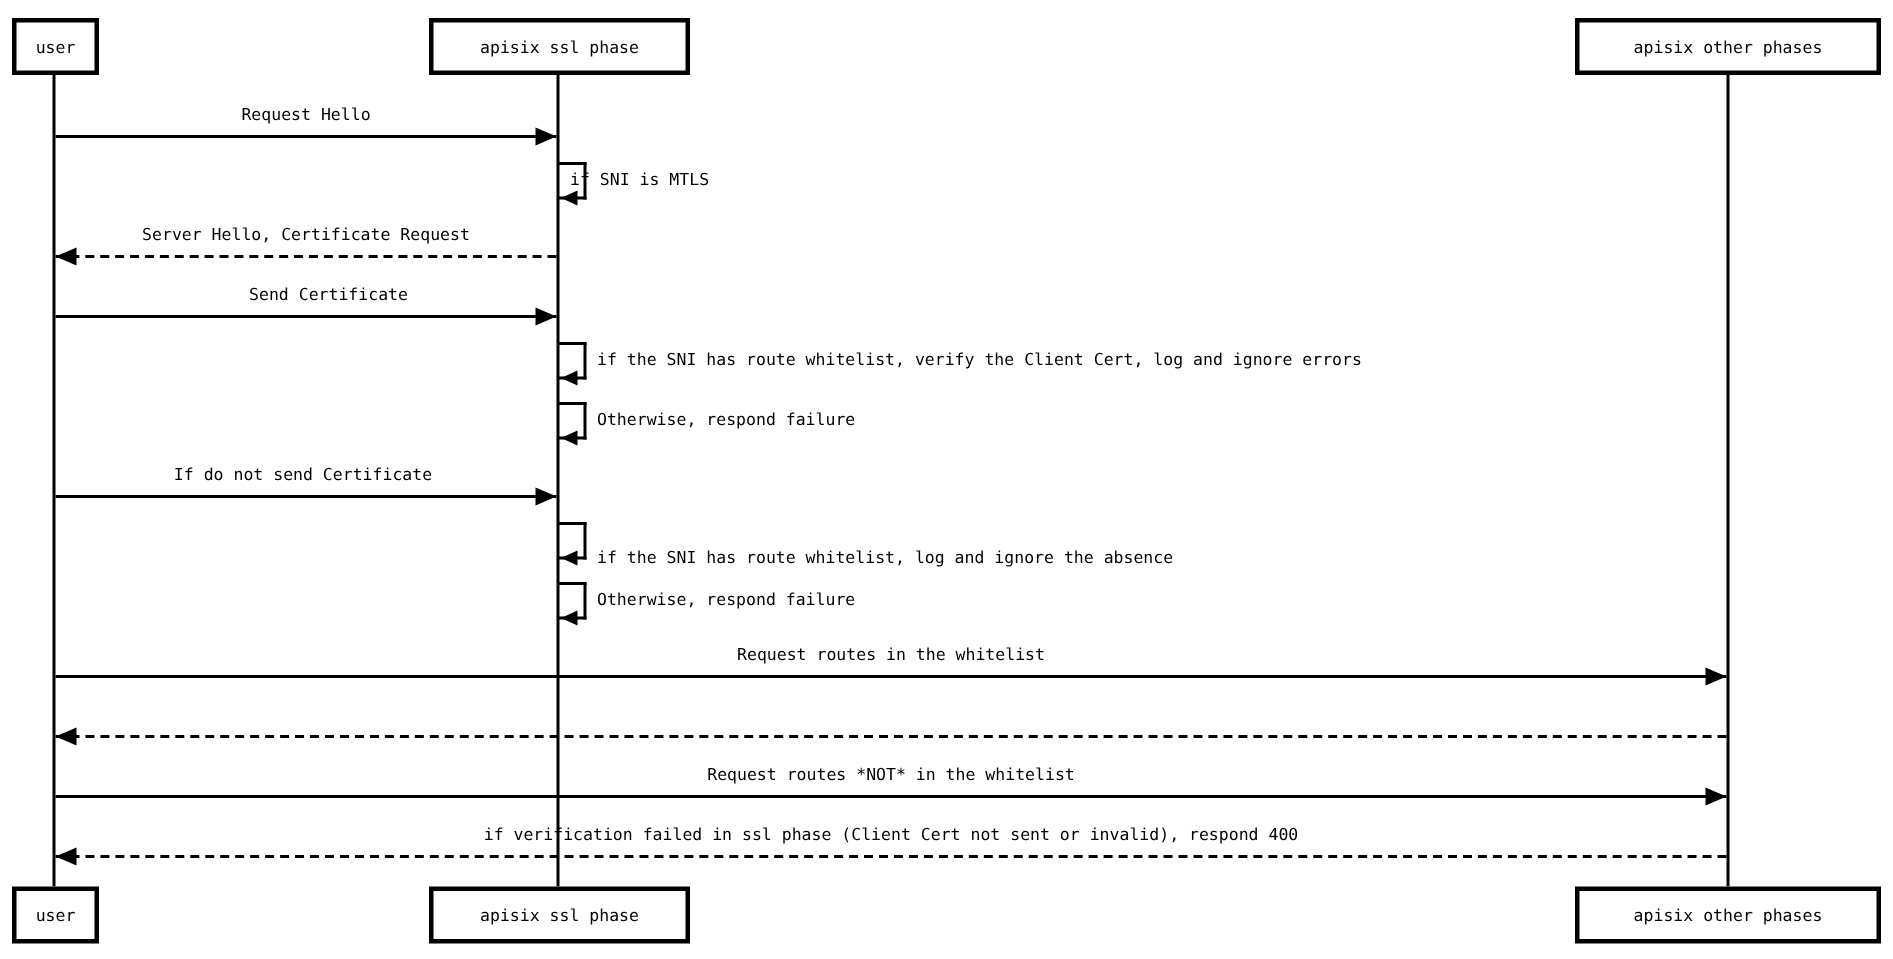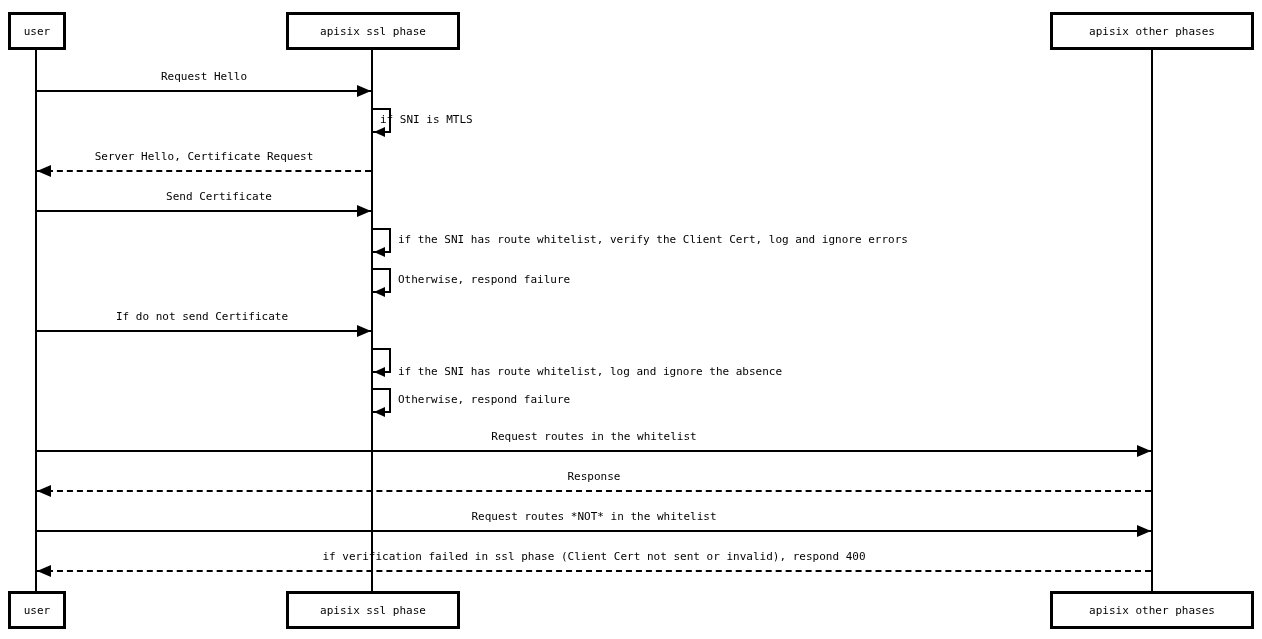--- a/index.html
+++ b/index.html
@@ -120,20 +120,19 @@
     <div class="arrow-left small" style="left: 374px; top: 367px;"></div>
     <div class="self-label" style="left: 398px; top: 351px; margin-top: 12px;">if the SNI has route whitelist, log and ignore the absence</div>
     <div class="self-loop" style="left: 372px; top: 388px;"></div>
     <div class="arrow-left small" style="left: 374px; top: 407px;"></div>
     <div class="self-label" style="left: 398px; top: 391px;">Otherwise, respond failure</div>
     <div class="msg-line solid" style="left: 37px; top: 450px; width: 1114px;"></div>
     <div class="arrow-right" style="left: 1137px; top: 445px;"></div>
     <div class="msg-label" style="left: 36px; top: 428px; width: 1116px;">Request routes in the whitelist</div>
     <div class="msg-line dashed" style="left: 37px; top: 490px; width: 1114px;"></div>
     <div class="arrow-left" style="left: 37px; top: 485px;"></div>
-    <div class="msg-label" style="left: 36px; top: 468px; width: 1116px;">Response</div>
     <div class="msg-line solid" style="left: 37px; top: 530px; width: 1114px;"></div>
     <div class="arrow-right" style="left: 1137px; top: 525px;"></div>
     <div class="msg-label" style="left: 36px; top: 508px; width: 1116px;">Request routes *NOT* in the whitelist</div>
     <div class="msg-line dashed" style="left: 37px; top: 570px; width: 1114px;"></div>
     <div class="arrow-left" style="left: 37px; top: 565px;"></div>
     <div class="msg-label" style="left: 36px; top: 548px; width: 1116px;">if verification failed in ssl phase (Client Cert not sent or invalid), respond 400</div>
   </div>
 
 </body></html>

